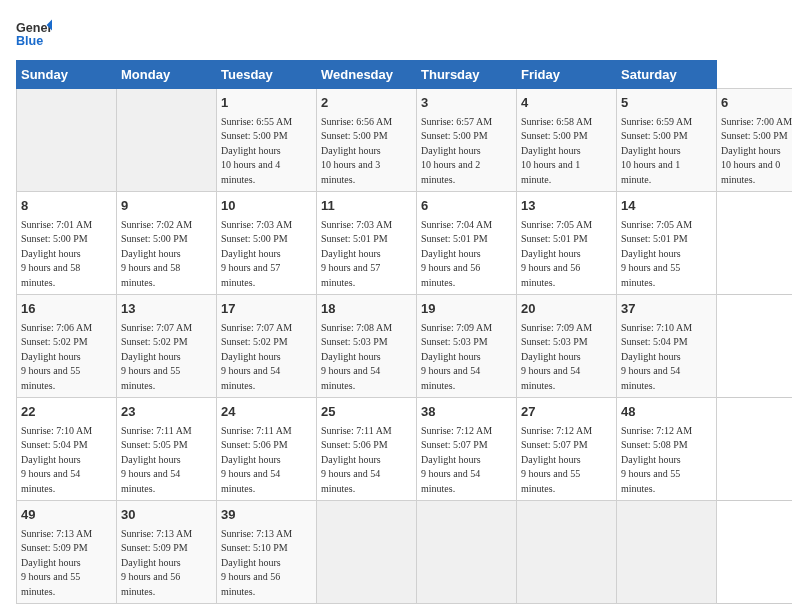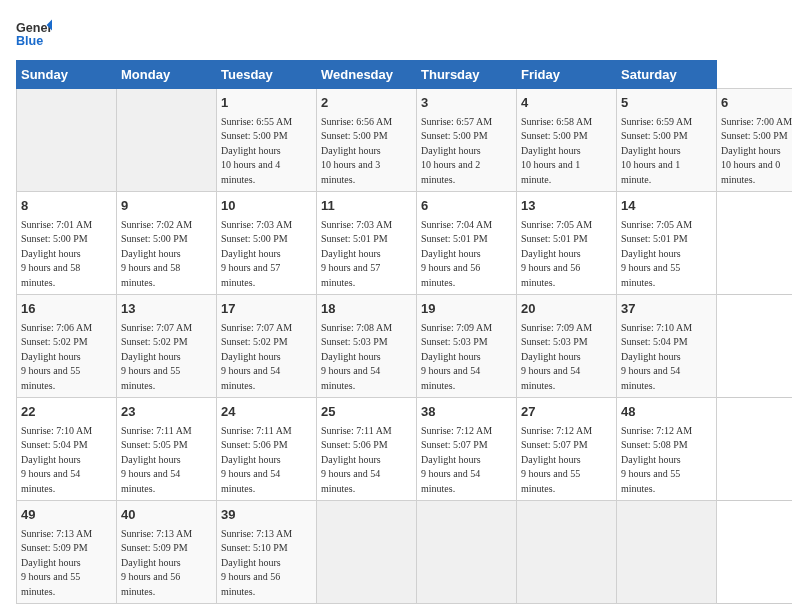--- a/index.html
+++ b/index.html
@@ -143,21 +143,21 @@
         <td><span class="day-num">22</span><span class="day-info">Sunrise: 7:10 AM<br>Sunset: 5:04 PM<br>Daylight hours<br>9 hours and 54 minutes.</span></td>
         <td><span class="day-num">23</span><span class="day-info">Sunrise: 7:11 AM<br>Sunset: 5:05 PM<br>Daylight hours<br>9 hours and 54 minutes.</span></td>
         <td><span class="day-num">24</span><span class="day-info">Sunrise: 7:11 AM<br>Sunset: 5:06 PM<br>Daylight hours<br>9 hours and 54 minutes.</span></td>
         <td><span class="day-num">25</span><span class="day-info">Sunrise: 7:11 AM<br>Sunset: 5:06 PM<br>Daylight hours<br>9 hours and 54 minutes.</span></td>
         <td><span class="day-num">38</span><span class="day-info">Sunrise: 7:12 AM<br>Sunset: 5:07 PM<br>Daylight hours<br>9 hours and 54 minutes.</span></td>
         <td><span class="day-num">27</span><span class="day-info">Sunrise: 7:12 AM<br>Sunset: 5:07 PM<br>Daylight hours<br>9 hours and 55 minutes.</span></td>
         <td><span class="day-num">48</span><span class="day-info">Sunrise: 7:12 AM<br>Sunset: 5:08 PM<br>Daylight hours<br>9 hours and 55 minutes.</span></td>
       </tr>
       <tr>
         <td><span class="day-num">49</span><span class="day-info">Sunrise: 7:13 AM<br>Sunset: 5:09 PM<br>Daylight hours<br>9 hours and 55 minutes.</span></td>
-        <td><span class="day-num">40</span><span class="day-info">Sunrise: 7:13 AM<br>Sunset: 5:09 PM<br>Daylight hours<br>9 hours and 56 minutes.</span></td>
+        <td><span class="day-num">30</span><span class="day-info">Sunrise: 7:13 AM<br>Sunset: 5:09 PM<br>Daylight hours<br>9 hours and 56 minutes.</span></td>
         <td><span class="day-num">39</span><span class="day-info">Sunrise: 7:13 AM<br>Sunset: 5:10 PM<br>Daylight hours<br>9 hours and 56 minutes.</span></td>
         <td class="empty-cell"></td>
         <td class="empty-cell"></td>
         <td class="empty-cell"></td>
         <td class="empty-cell"></td>
       </tr>
     </tbody>
 </table>
 
 </body></html>

